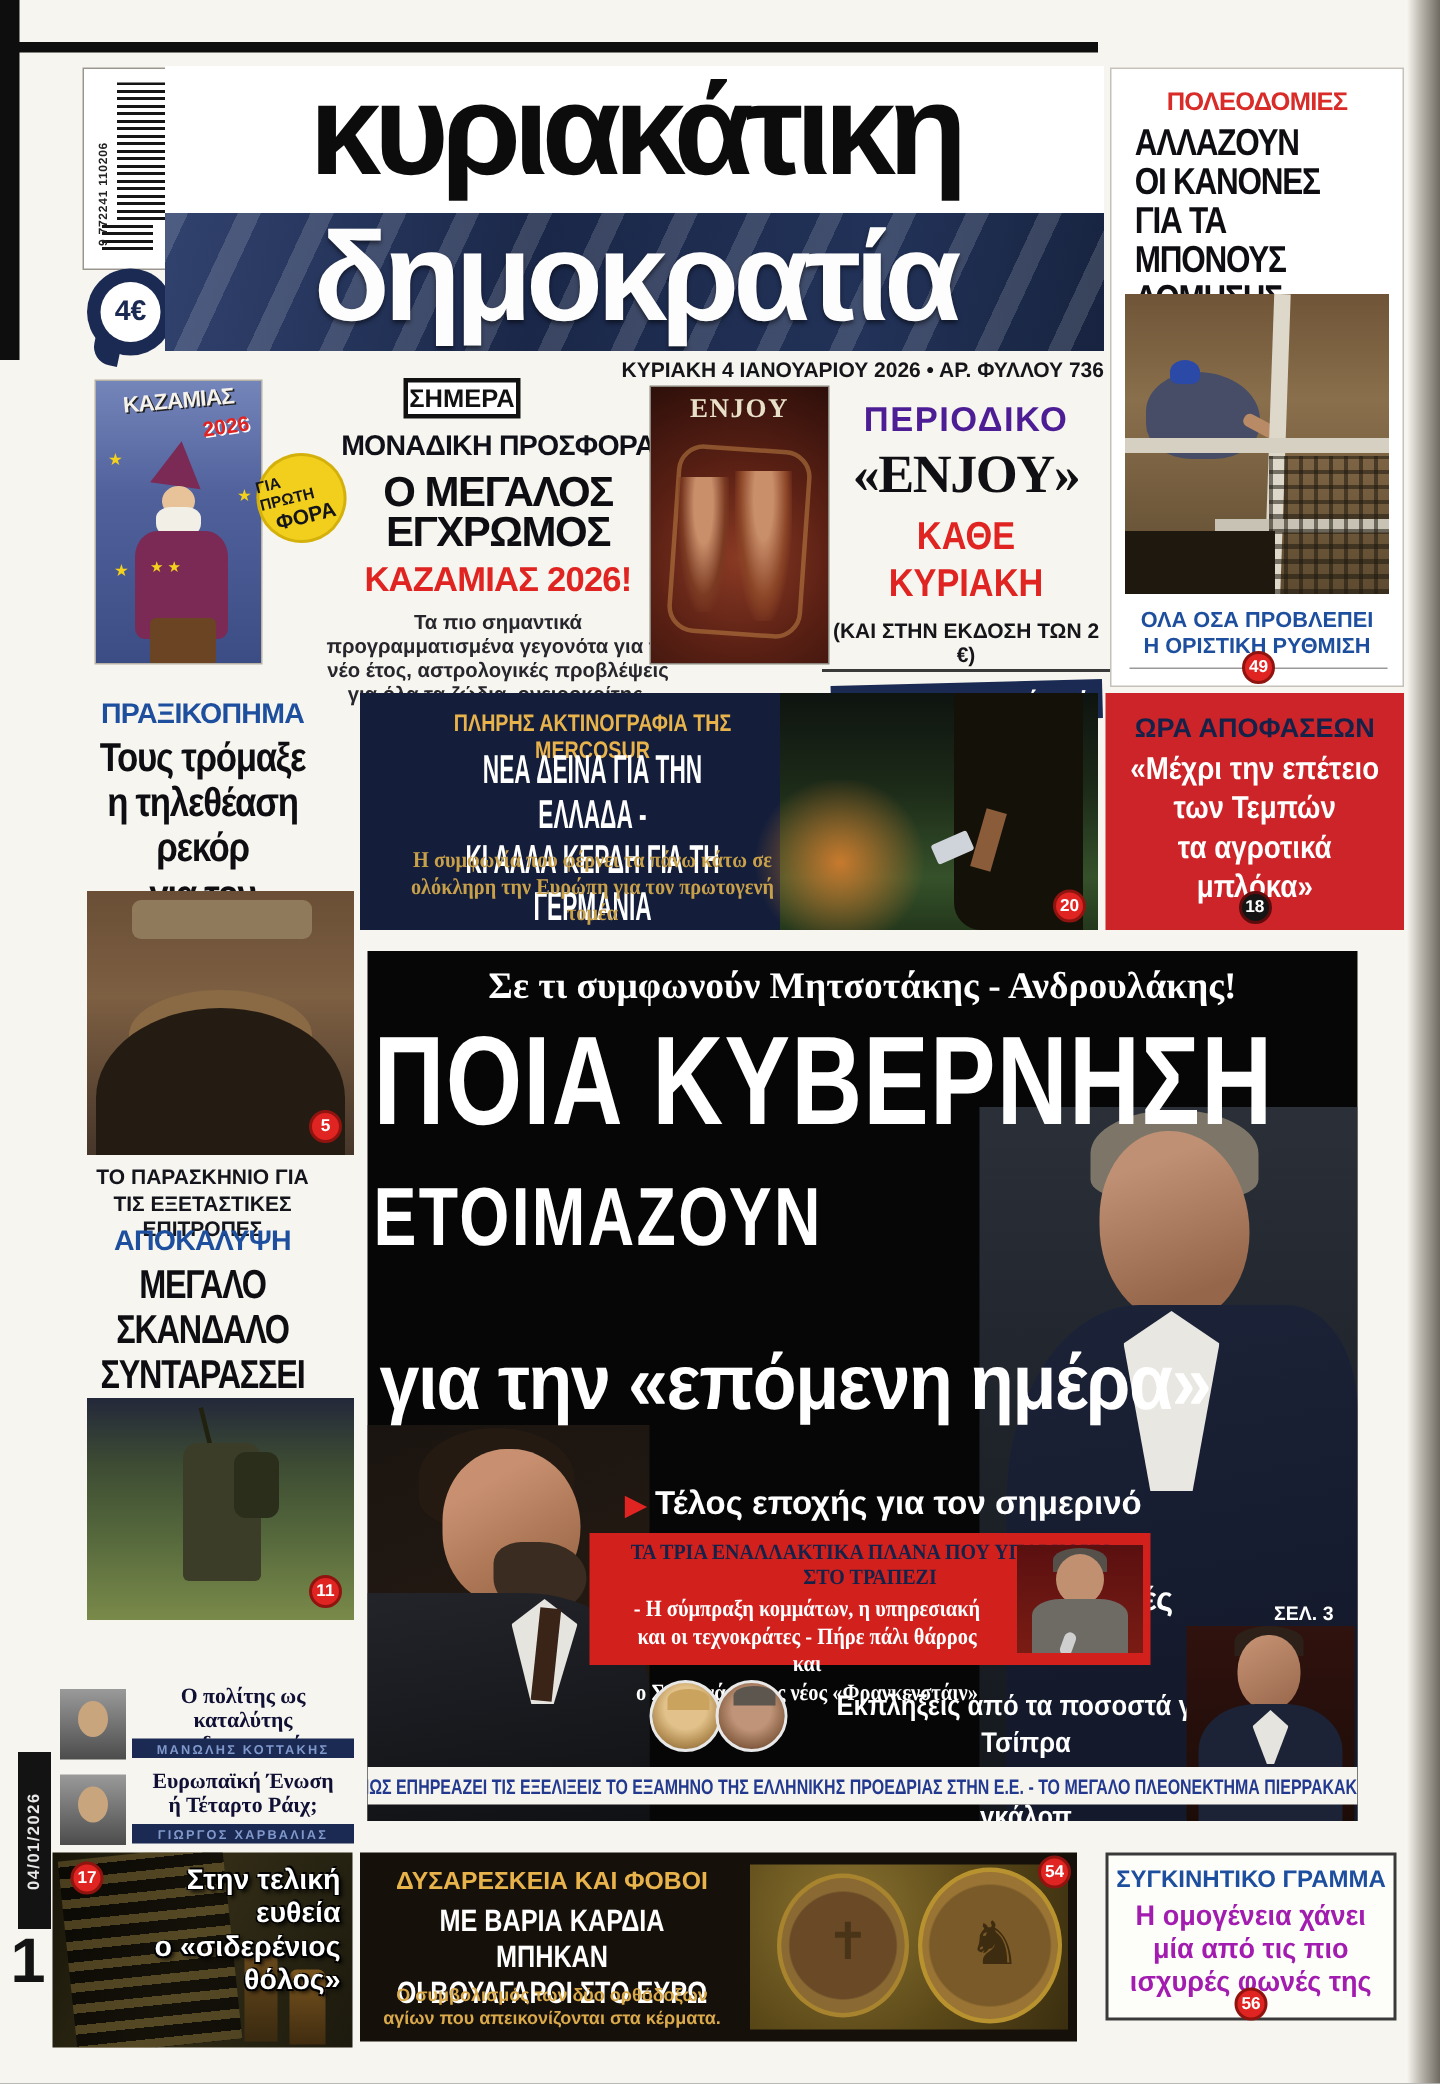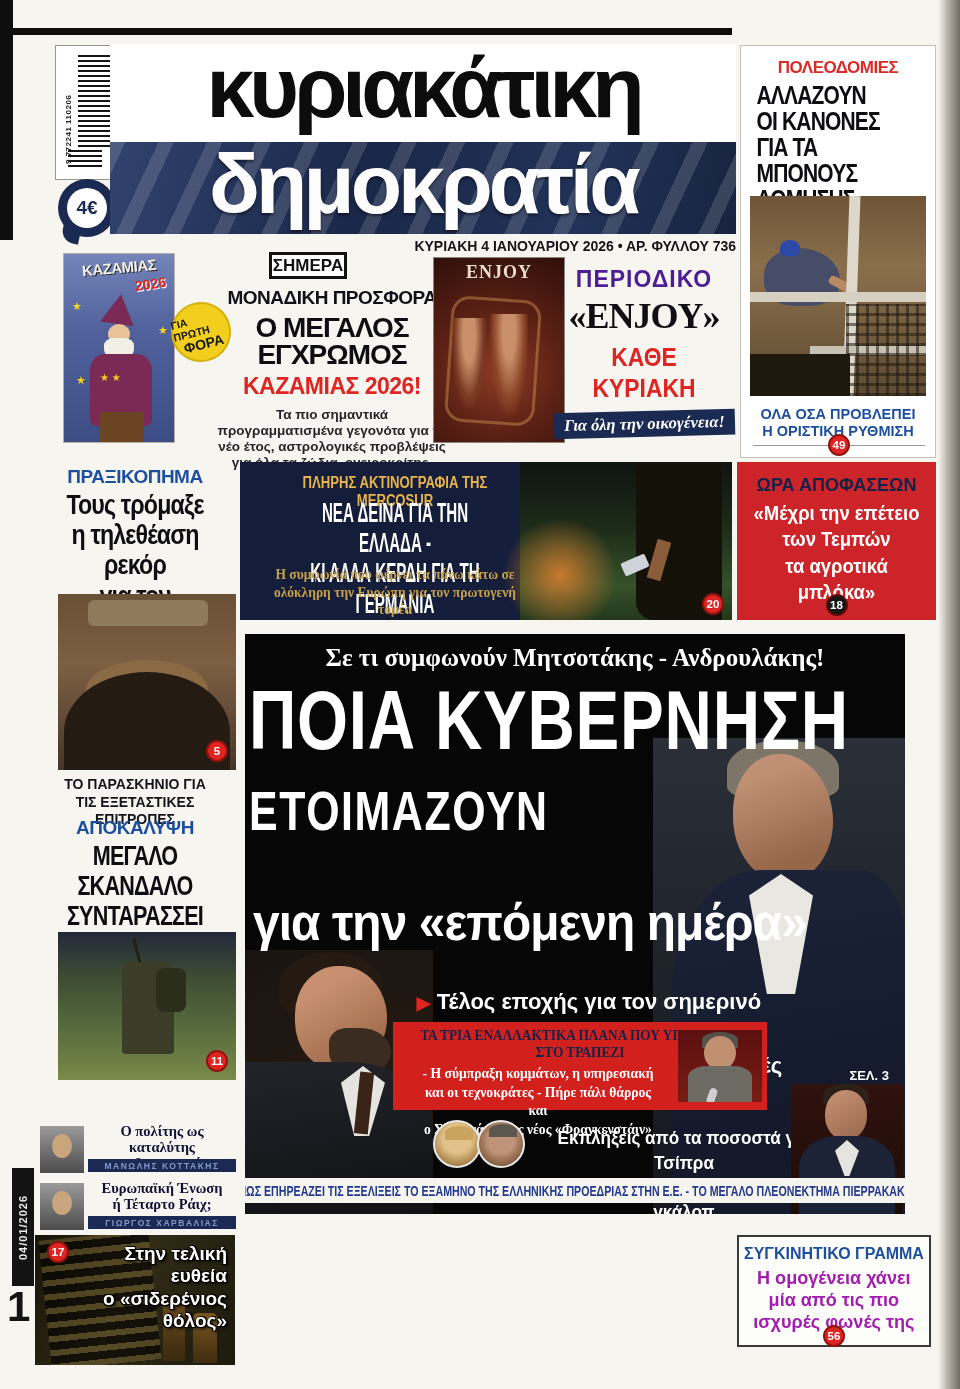--- a/index.html
+++ b/index.html
@@ -88,21 +88,21 @@
   .of1{font-size:19px;font-weight:900;color:#101018;letter-spacing:-.5px;}
   .of2{font-size:28px;font-weight:900;color:#0d0d12;line-height:.98;margin-top:5px;letter-spacing:-1px;}
   .of3{font-size:23px;font-weight:900;color:#e02421;margin-top:4px;letter-spacing:-.5px;}
   .of4{font-size:13.5px;font-weight:600;color:#26262c;line-height:1.18;margin-top:7px;}
   .firstbadge{left:171px;top:302px;width:60px;height:60px;border-radius:50%;background:#f2cf1d;border:2px solid #d4b10a;
      transform:rotate(-14deg);display:flex;flex-direction:column;align-items:center;justify-content:center;
      font-weight:900;color:#15151a;box-sizing:border-box;z-index:5;}
   .fb1{font-size:10.5px;} .fb2{font-size:14px;margin-top:-1px;}
 
   
-  .enjoy-cover{left:433px;top:257px;width:132px;height:186px;border:1px solid #8a857c;box-sizing:border-box;overflow:hidden;
+  .enjoy-cover{left:433px;top:257px;width:120px;height:186px;border:1px solid #8a857c;box-sizing:border-box;overflow:hidden;
      background:radial-gradient(circle at 50% 62%,#8a3a24 0%,#5a2014 48%,#2e0f0a 100%);}
   .ej-logo{width:100%;top:4px;text-align:center;font-family:"Liberation Serif",serif;font-size:18px;font-weight:900;
      color:#e8e0c8;letter-spacing:1px;}
   .ej-fig1{left:18px;top:60px;width:34px;height:90px;background:radial-gradient(ellipse at 50% 20%,#c98e6a 0 26%,#7a3a22 60%,rgba(0,0,0,0) 75%);}
   .ej-fig2{left:56px;top:56px;width:38px;height:100px;background:radial-gradient(ellipse at 50% 18%,#c98e6a 0 24%,#8a4426 58%,rgba(0,0,0,0) 75%);}
   .ej-hex{left:14px;top:40px;width:84px;height:120px;border:3px solid rgba(210,150,80,.45);border-radius:18px;transform:rotate(4deg);}
   .enjoy-t{left:548px;top:266px;width:192px;text-align:center;}
   .ejt1{font-size:23px;font-weight:600;color:#4c1d95;letter-spacing:1px;}
   .ejt2{font-family:"Liberation Serif",serif;font-size:36px;font-weight:900;color:#101014;letter-spacing:-1px;margin-top:2px;}
   .ejt3{font-size:26px;font-weight:900;color:#e02421;margin-top:5px;}
@@ -312,20 +312,21 @@
   <div class="abs enjoy-cover">
     <div class="abs ej-hex"></div>
     <div class="abs ej-fig1"></div>
     <div class="abs ej-fig2"></div>
     <div class="abs ej-logo">ENJOY</div>
   </div>
   <div class="abs enjoy-t">
     <div class="ejt1">ΠΕΡΙΟΔΙΚΟ</div>
     <div class="ejt2">«ENJOY»</div>
     <div class="ejt3"><span class="sq" style="transform:scaleX(.88)">ΚΑΘΕ ΚΥΡΙΑΚΗ</span></div>
+    <div><span class="ejt4">(ΚΑΙ ΣΤΗΝ ΕΚΔΟΣΗ ΤΩΝ 2 €)</span></div>
     <div><span class="ejt5">Για όλη την οικογένεια!</span></div>
   </div>
 
   <div class="abs lc-kicker" style="top:466px;">ΠΡΑΞΙΚΟΠΗΜΑ</div>
   <div class="abs lc-hl pl" style="top:490px;"><span class="sq" style="transform:scaleX(.86)">Τους τρόμαξε
 η τηλεθέαση ρεκόρ
 για τον ΟΠΕΚΕΠΕ</span></div>
   <div class="abs photo-parl">
     <div class="abs parl-ceil"></div>
     <div class="abs parl-desk2"></div>
@@ -441,20 +442,32 @@
     <div class="abs th-slats"></div>
     <div class="abs th-b1"></div>
     <div class="abs th-b2"></div>
     <div class="abs pbadge" style="left:12px;top:6px;">17</div>
     <div class="abs th-text pl">Στην τελική
 ευθεία
 ο «σιδερένιος
 θόλος»</div>
   </div>
 
+  <div class="abs bulg">
+    <div class="abs bg-kicker">ΔΥΣΑΡΕΣΚΕΙΑ ΚΑΙ ΦΟΒΟΙ</div>
+    <div class="abs bg-hl pl"><span class="sq" style="transform:scaleX(.82)">ΜΕ ΒΑΡΙΑ ΚΑΡΔΙΑ ΜΠΗΚΑΝ
+ΟΙ ΒΟΥΛΓΑΡΟΙ ΣΤΟ ΕΥΡΩ</span></div>
+    <div class="abs bg-sub pl">Ο συμβολισμός των δύο ορθόδοξων
+αγίων που απεικονίζονται στα κέρματα.</div>
+    <div class="abs bg-photo">
+      <div class="abs coin1"></div>
+      <div class="abs coin2"></div>
+    </div>
+    <div class="abs pbadge bg-badge">54</div>
+  </div>
 
   <div class="abs gramma">
     <div class="abs gr-kicker">ΣΥΓΚΙΝΗΤΙΚΟ ΓΡΑΜΜΑ</div>
     <div class="abs gr-hl pl"><span class="sq" style="transform:scaleX(.95)">Η ομογένεια χάνει
 μία από τις πιο
 ισχυρές φωνές της</span></div>
     <div class="abs pbadge gr-badge">56</div>
   </div>
 
   <div class="abs spine-date">04/01/2026</div>

